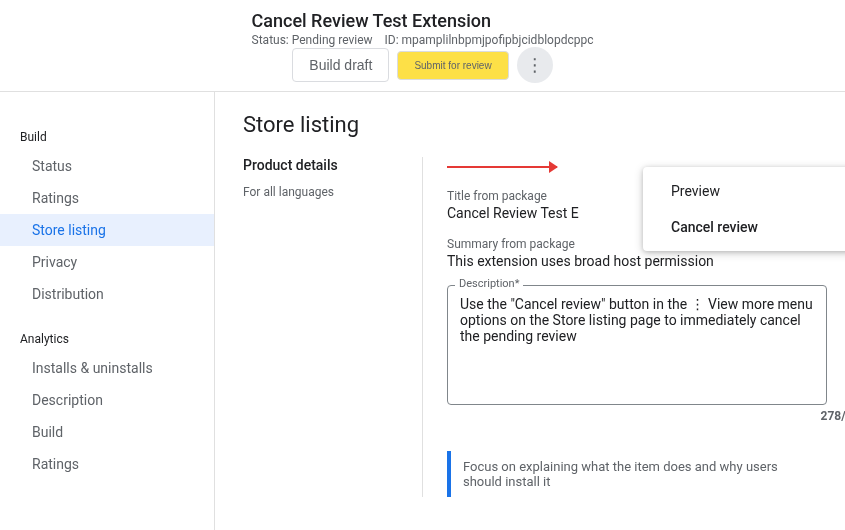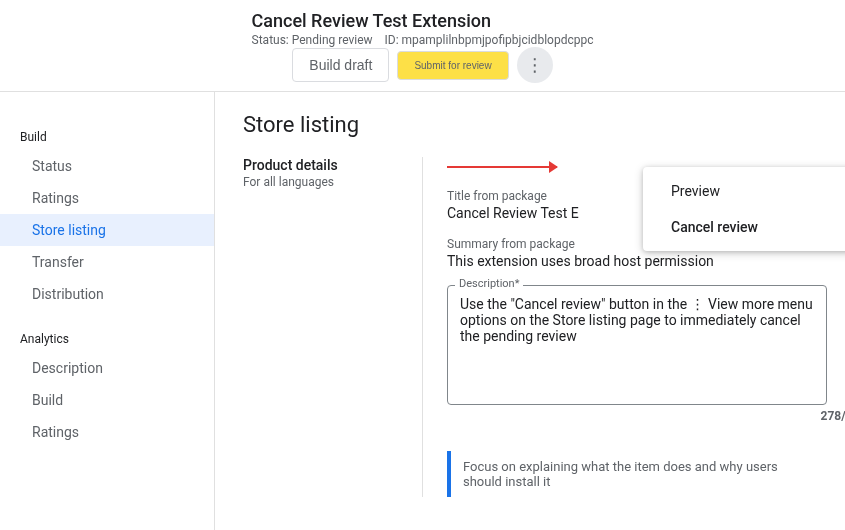--- a/index.html
+++ b/index.html
@@ -120,21 +120,21 @@
       margin-bottom: 20px;
     }
     .product-details-title {
       font-size: 14px;
       font-weight: 500;
       color: #202124;
     }
     .product-details-subtitle {
       font-size: 12px;
       color: #5f6368;
-      margin-top: 2px;
+      margin-top: 12px;
     }
 
     .description-section {
       margin-top: 10px;
     }
     .description-box {
       border: 1px solid #80868b;
       border-radius: 4px;
       padding: 10px 12px;
       min-height: 120px;
@@ -216,24 +216,25 @@
   </div>
 </div>
 
 <div class="layout">
 
   <nav class="sidebar">
     <div class="sidebar-section-label">Build</div>
     <a class="sidebar-item">Status</a>
     <a class="sidebar-item">Ratings</a>
     <a class="sidebar-item active">Store listing</a>
-    <a class="sidebar-item">Transfer</a>
+    <a class="sidebar-item">Privacy</a>
     <a class="sidebar-item">Distribution</a>
 
     <div class="sidebar-section-label">Analytics</div>
+    <a class="sidebar-item">Installs &amp; uninstalls</a>
     <a class="sidebar-item">Description</a>
     <a class="sidebar-item">Build</a>
     <a class="sidebar-item">Ratings</a>
   </nav>
 
   <div class="main-content">
     <h2 class="main-title">Store listing</h2>
 
     <div style="display:flex; gap: 0;">
 

